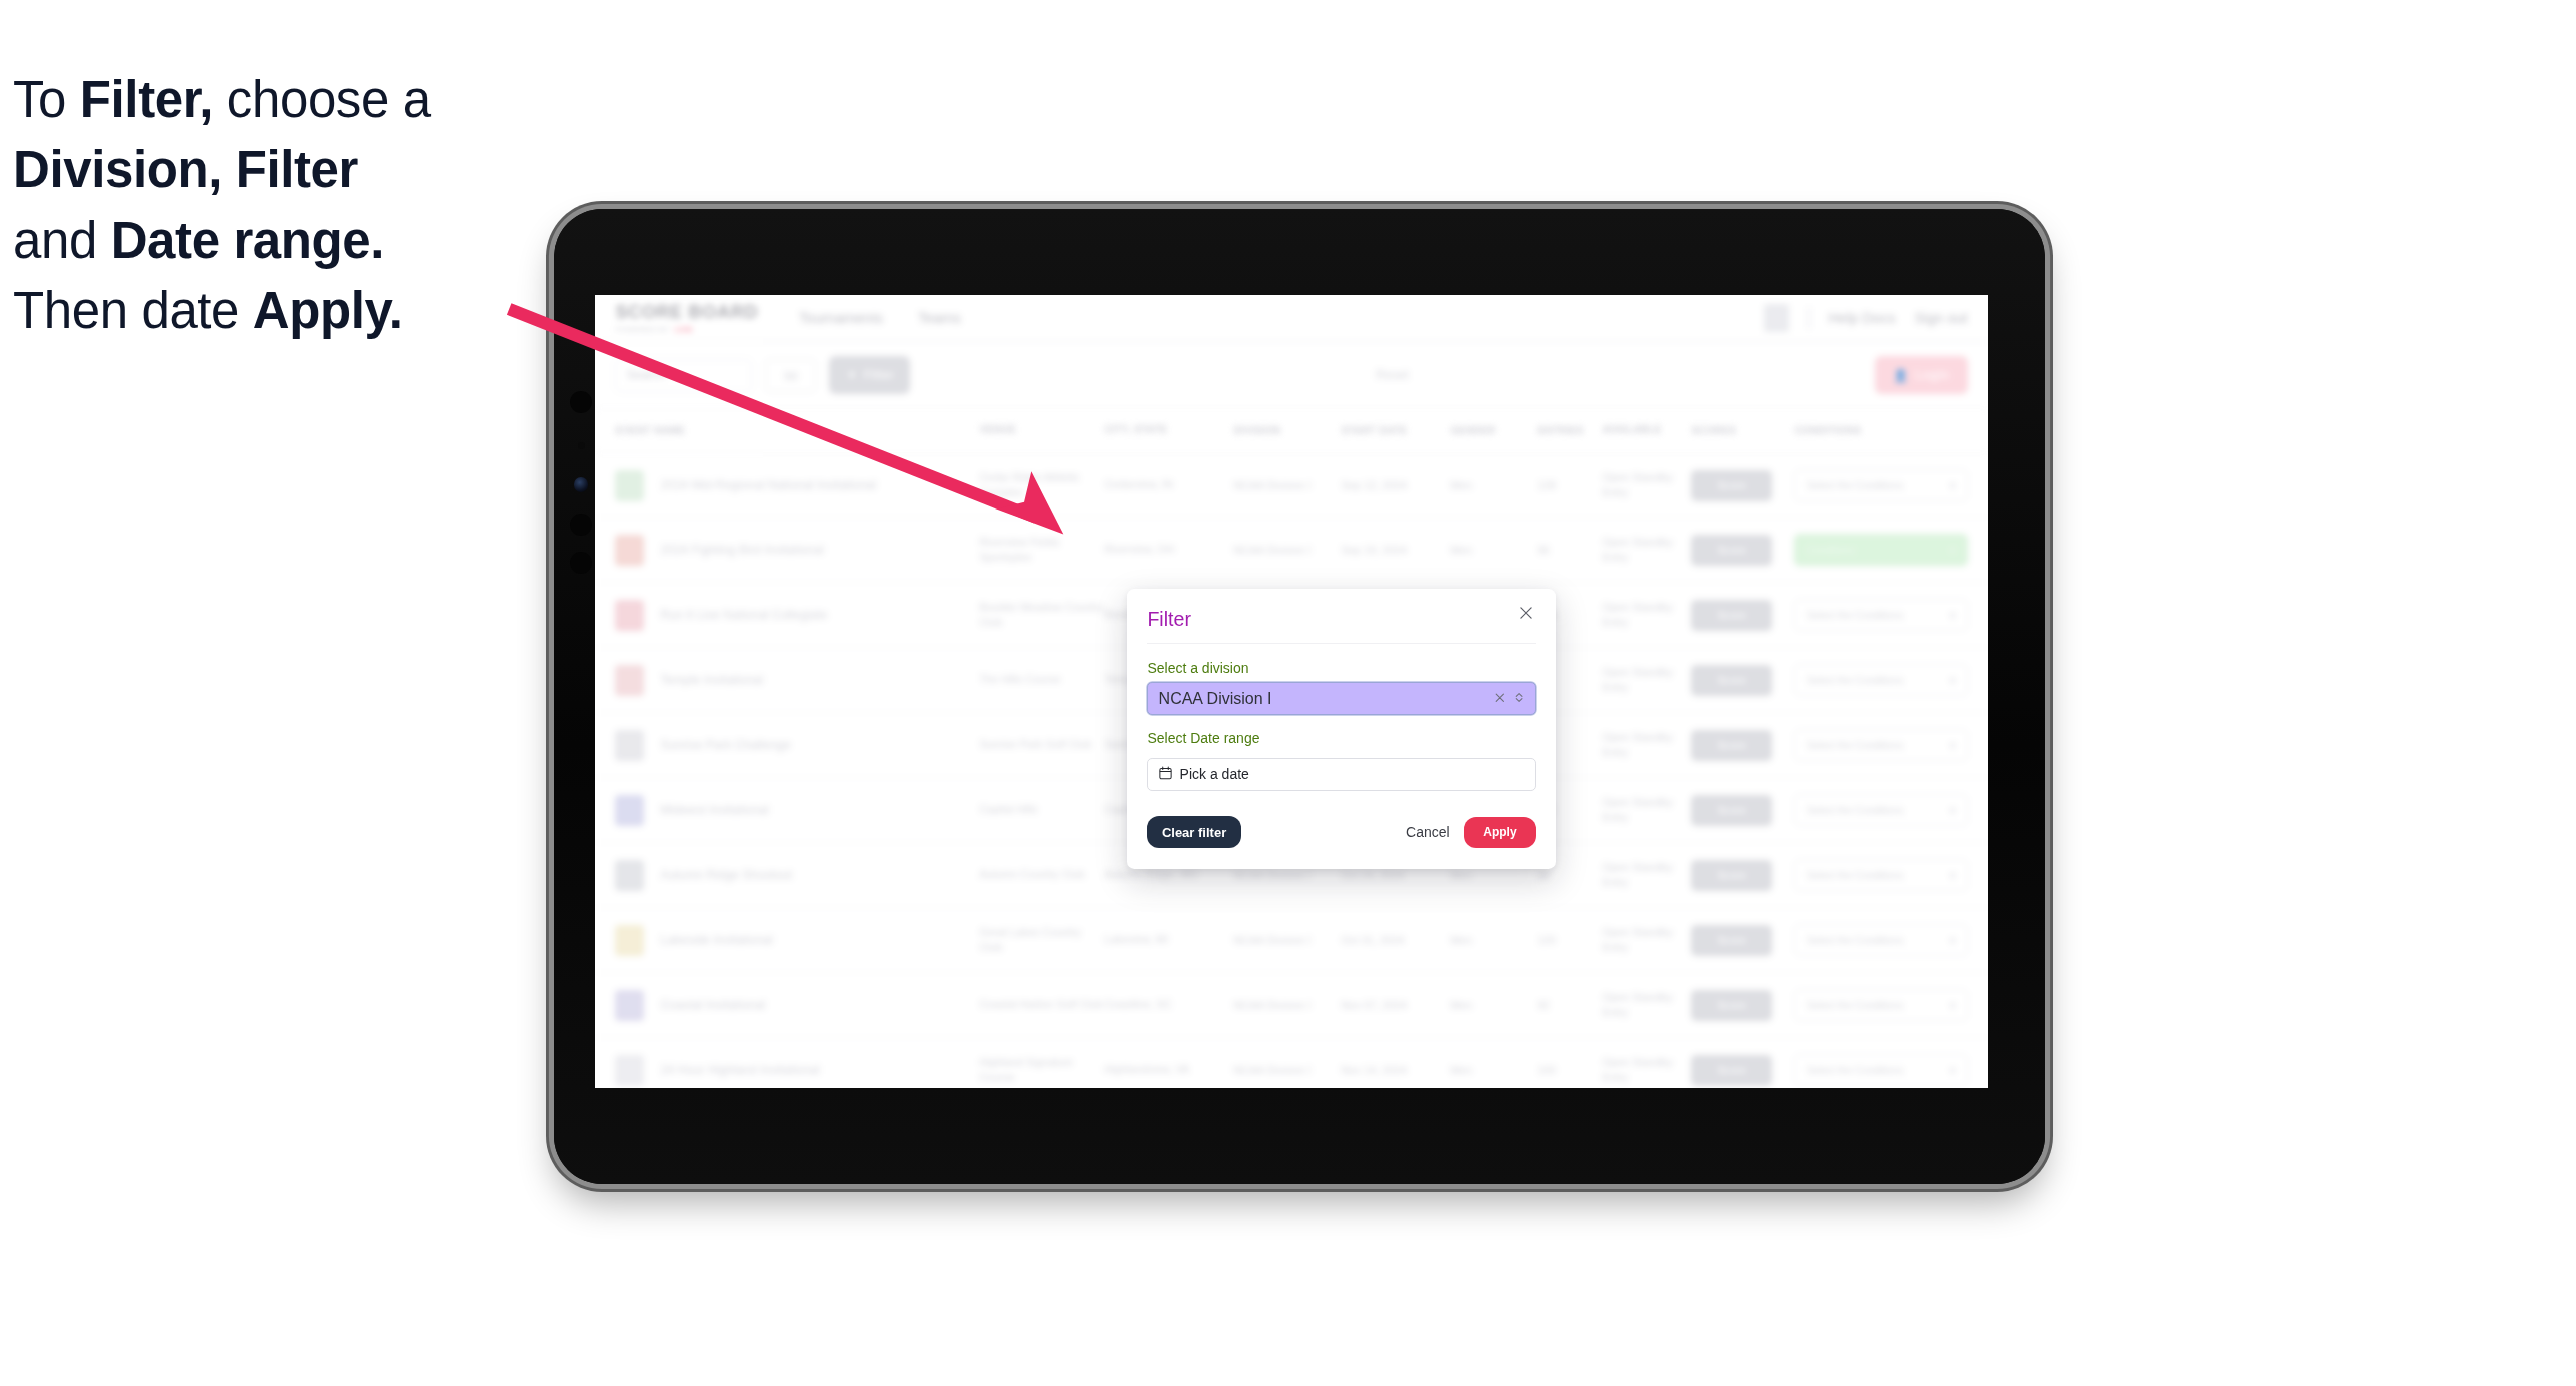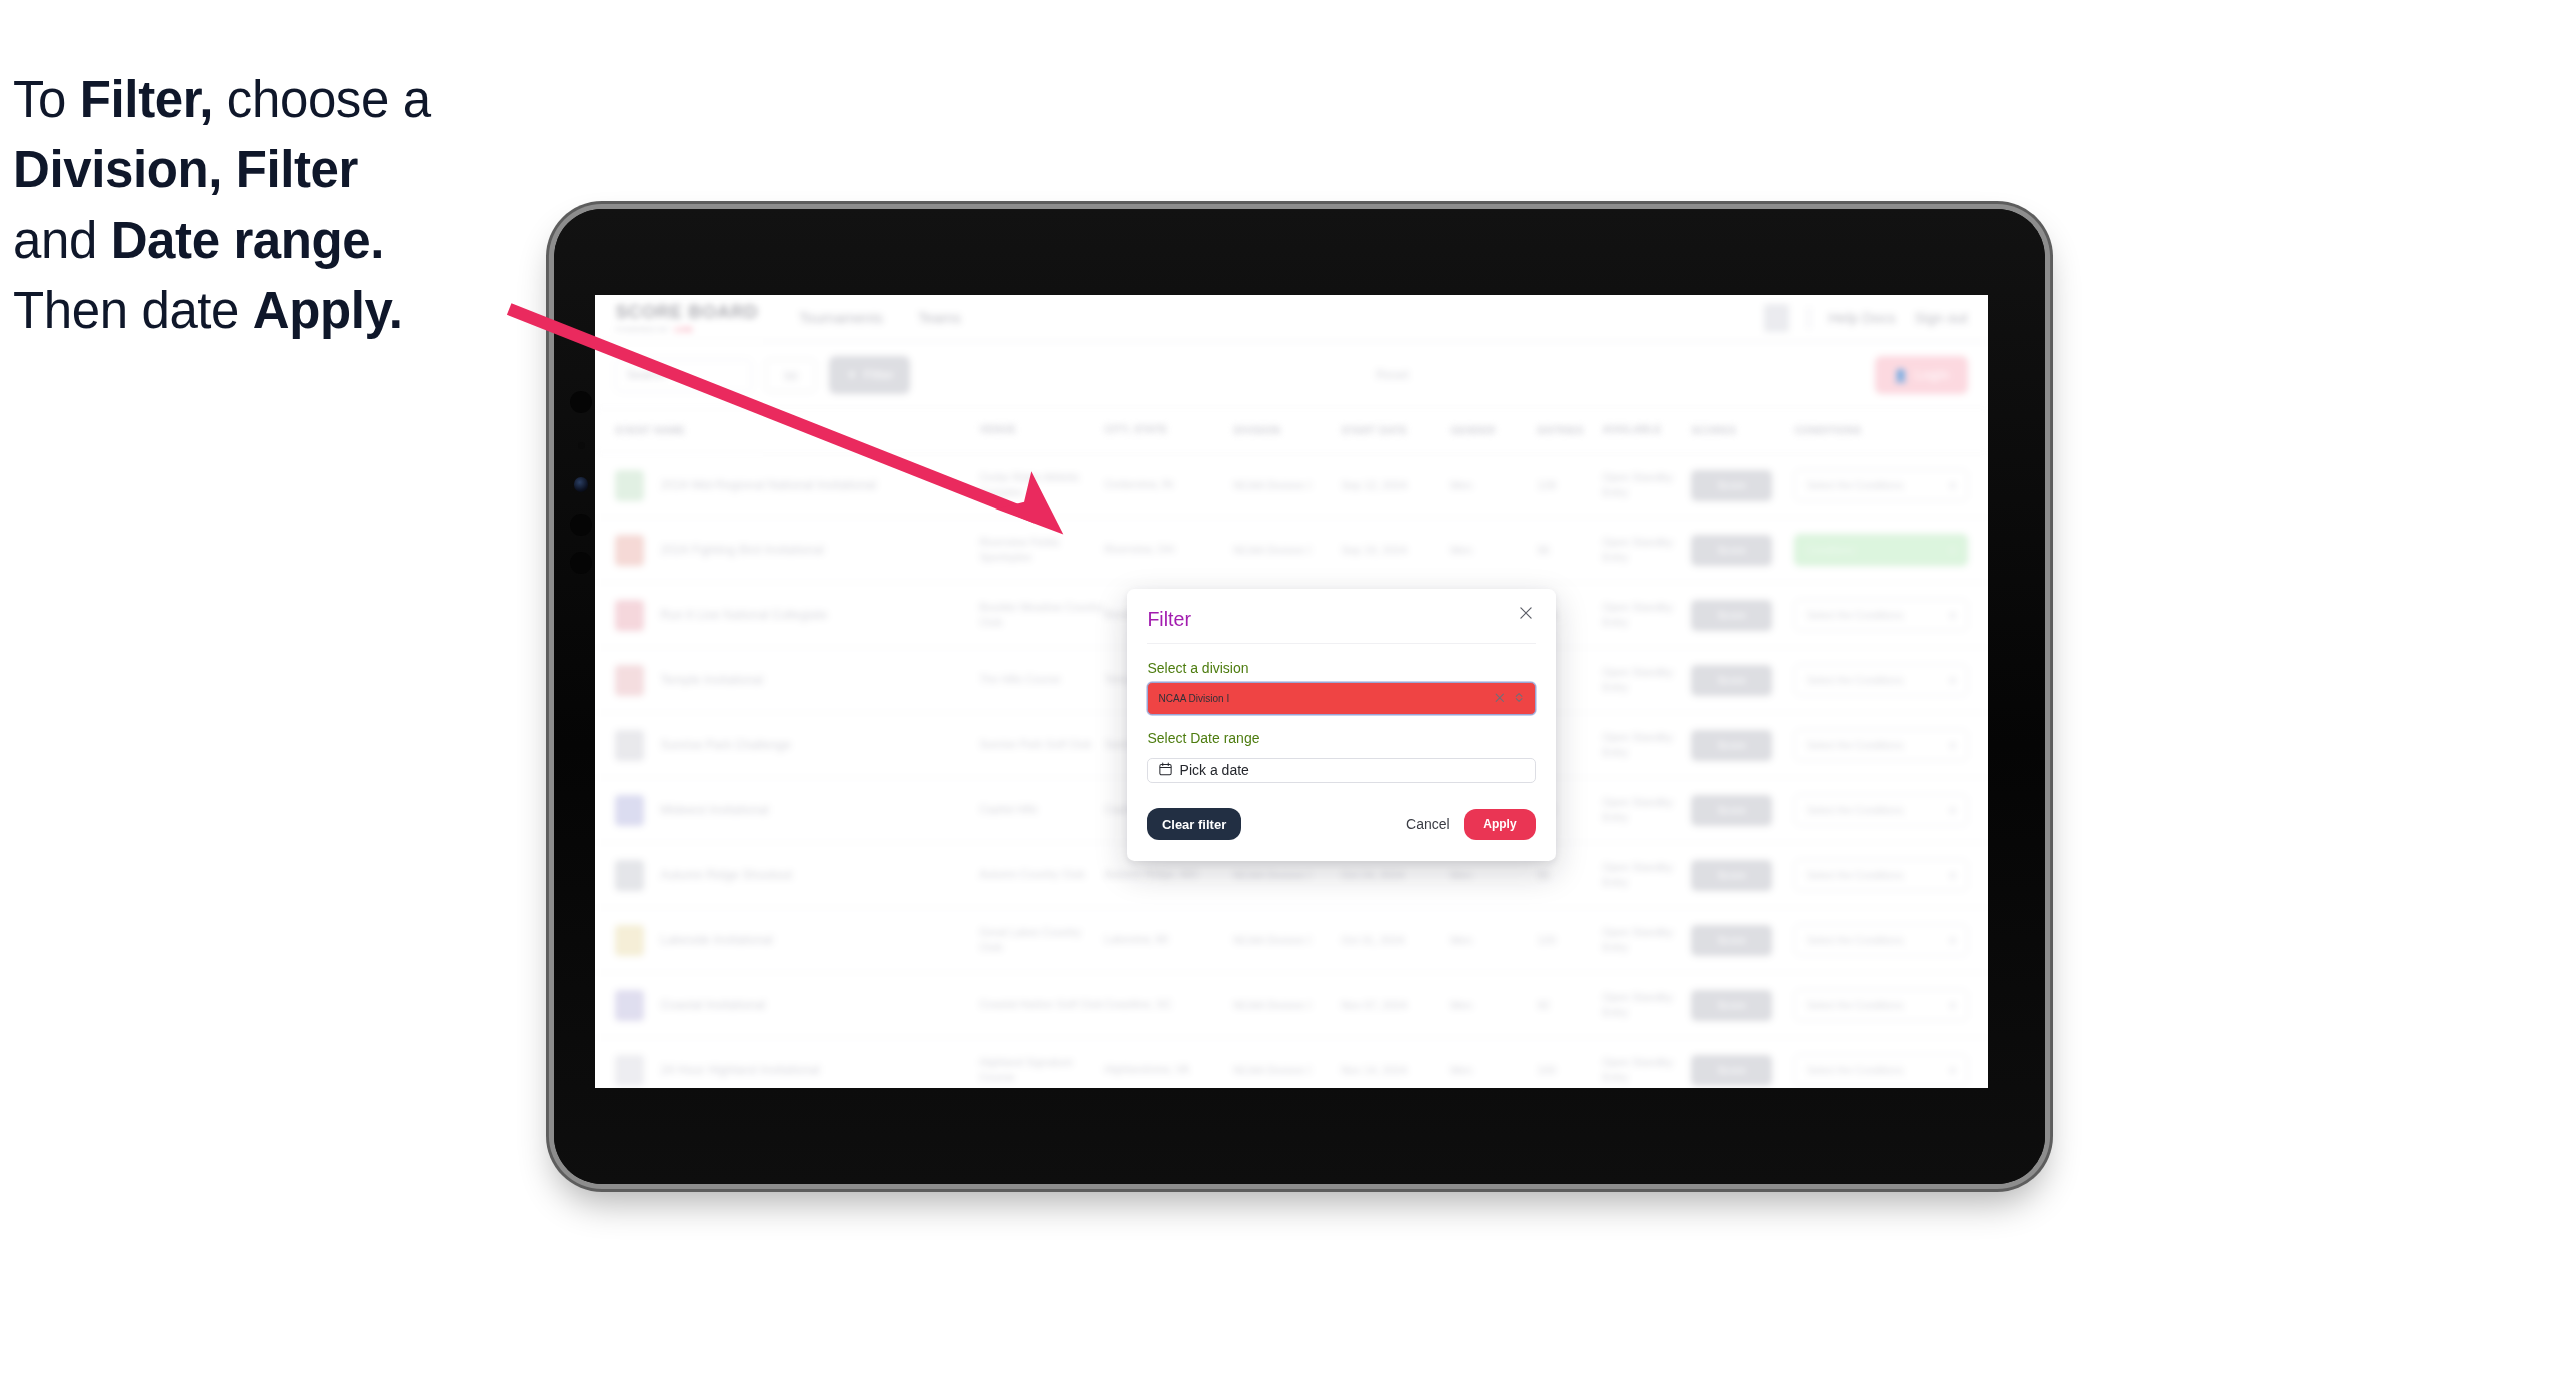--- a/index.html
+++ b/index.html
@@ -197,31 +197,31 @@
   .field-label {
     font-size: 14px; color: #4d7c0f;
     margin-bottom: 6.5px;
   }
   .field + .field { margin-top: 14.5px; }
   .select-ctl {
     height: 33px;
     border:0.7px solid #d8d9e0; border-radius: 5.1px;
     display:flex; align-items:center;
     padding: 0 10.2px;
-    font-size: 10px; color:#2f3138;
-    background:#ef4444;
+    font-size: 16px; color:#2f3138;
+    background:#c4b5fd;
   }
   .select-ctl.focused {
     border-color: #9aa6d6;
     box-shadow: 0 0 0 0.7px #b9c2e4;
   }
   .select-ctl .val { flex:1; }
   .ctl-icons { display:flex; align-items:center; gap: 8.7px; color:#6d6f79; }
   .date-ctl {
-    height: 25px;
+    height: 33px;
     border:0.7px solid #dddee4; border-radius: 5.1px;
     display:flex; align-items:center; gap: 8px;
     padding: 0 10.2px;
     font-size: 14px; color:#24262c;
     background:#fff;
     margin-top:12px;
   }
   .modal-actions {
     display:flex; align-items:center;
     margin-top: 25px;

